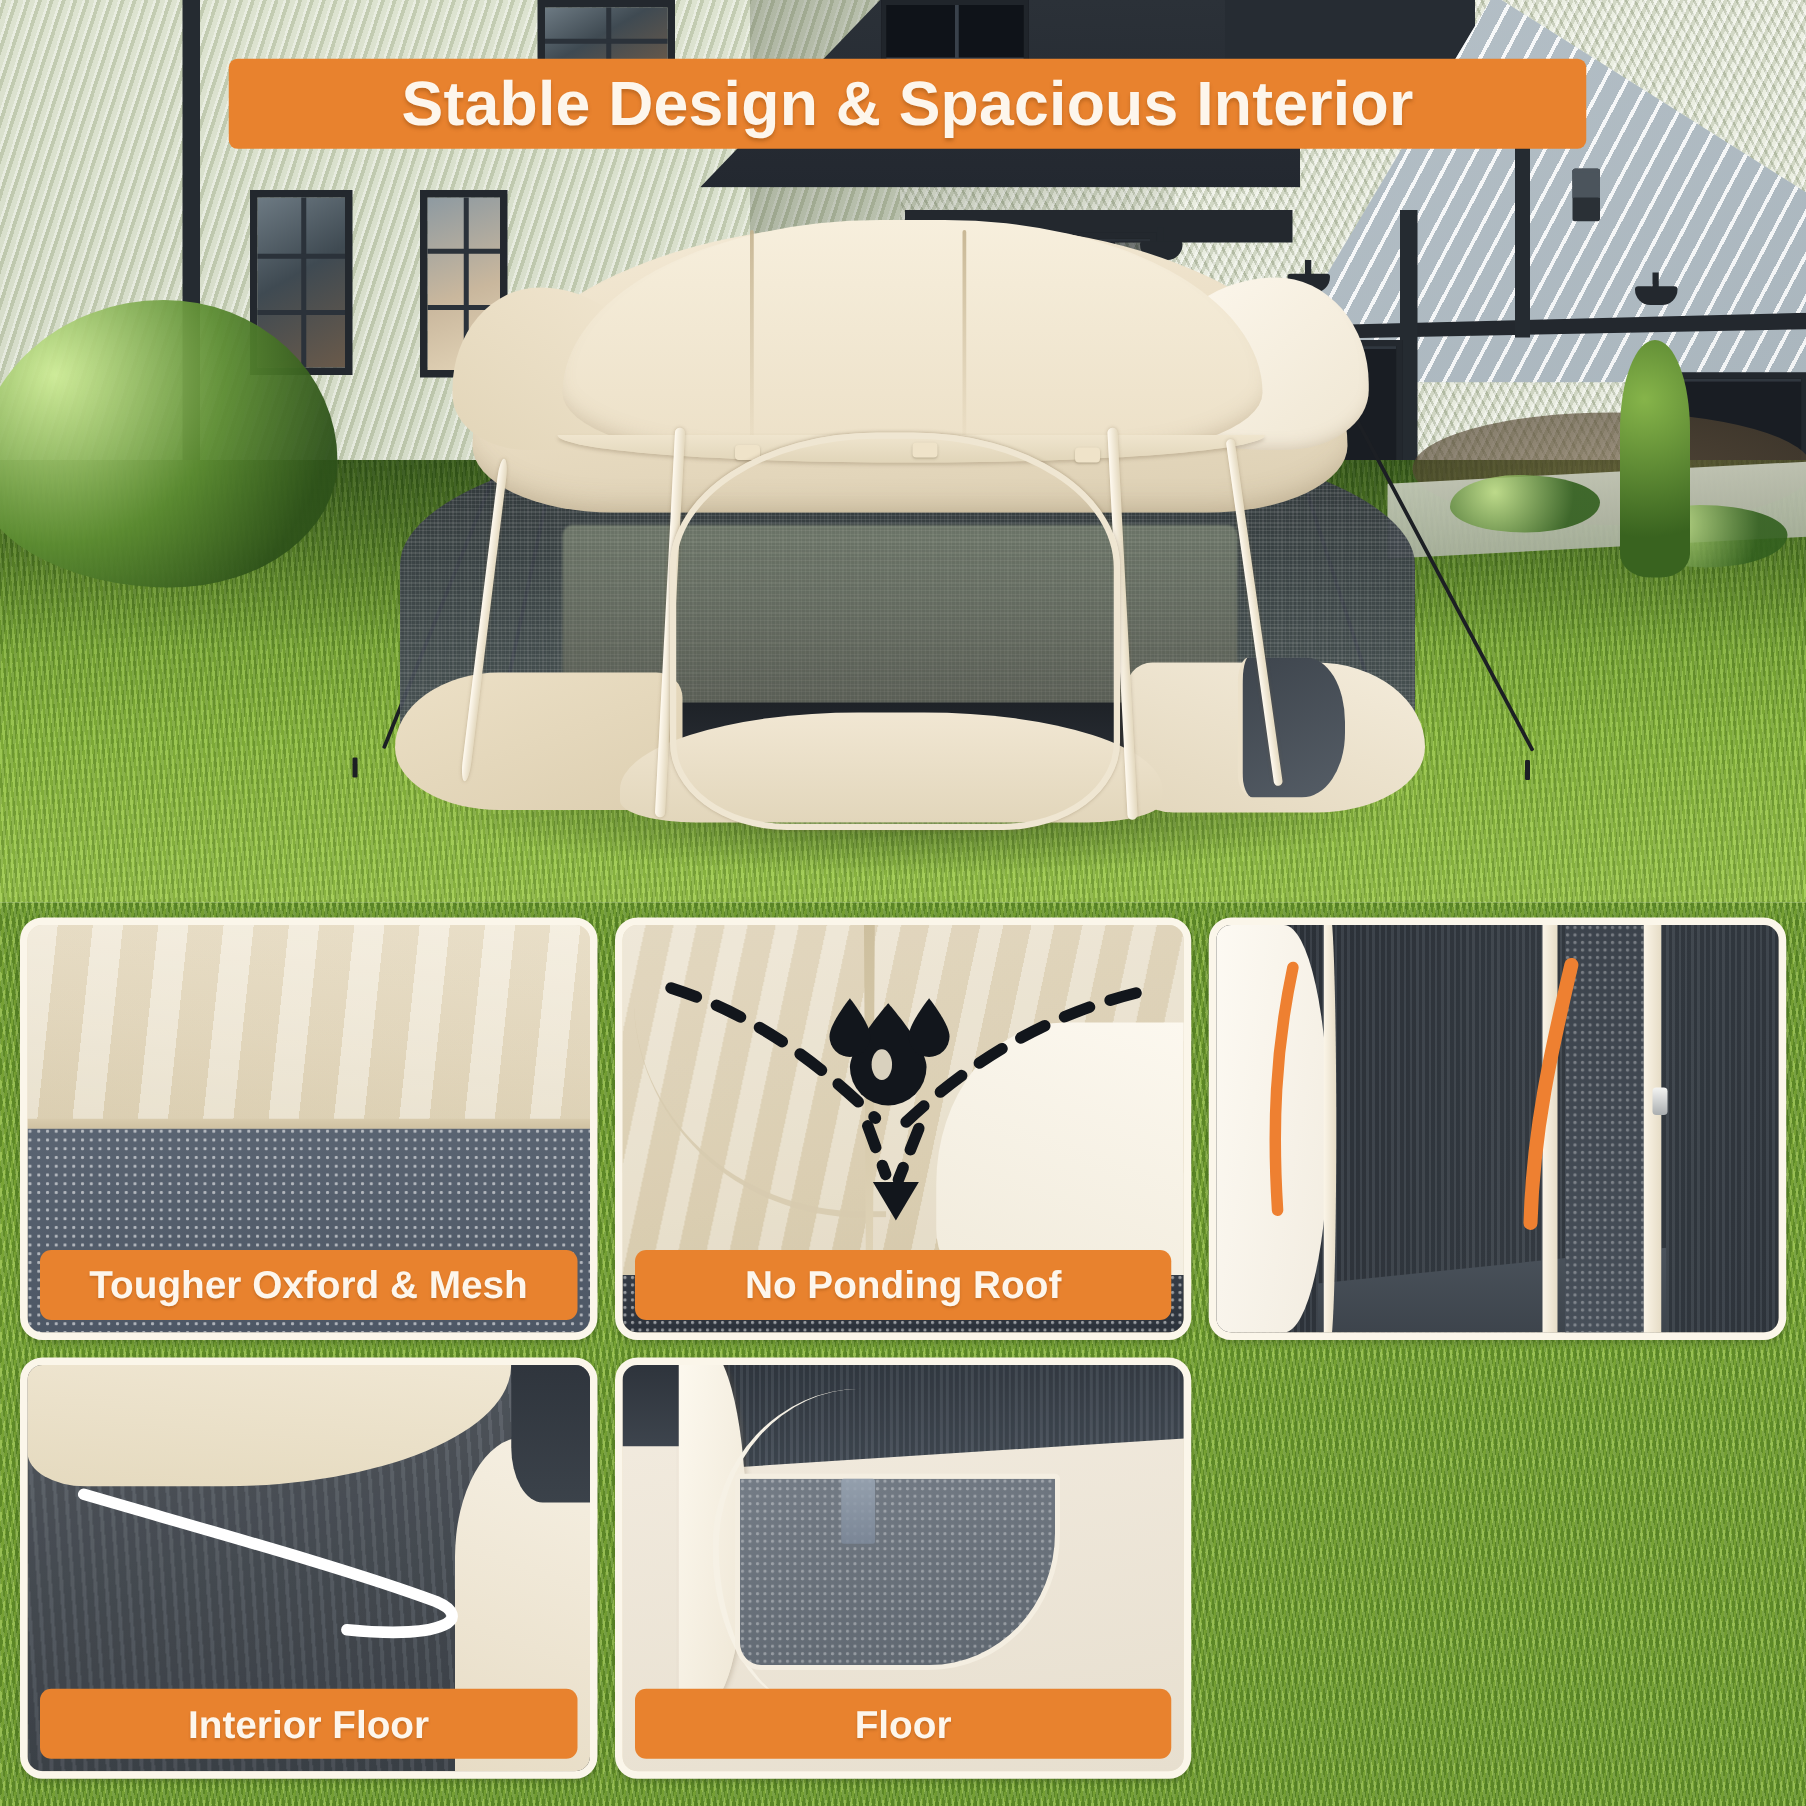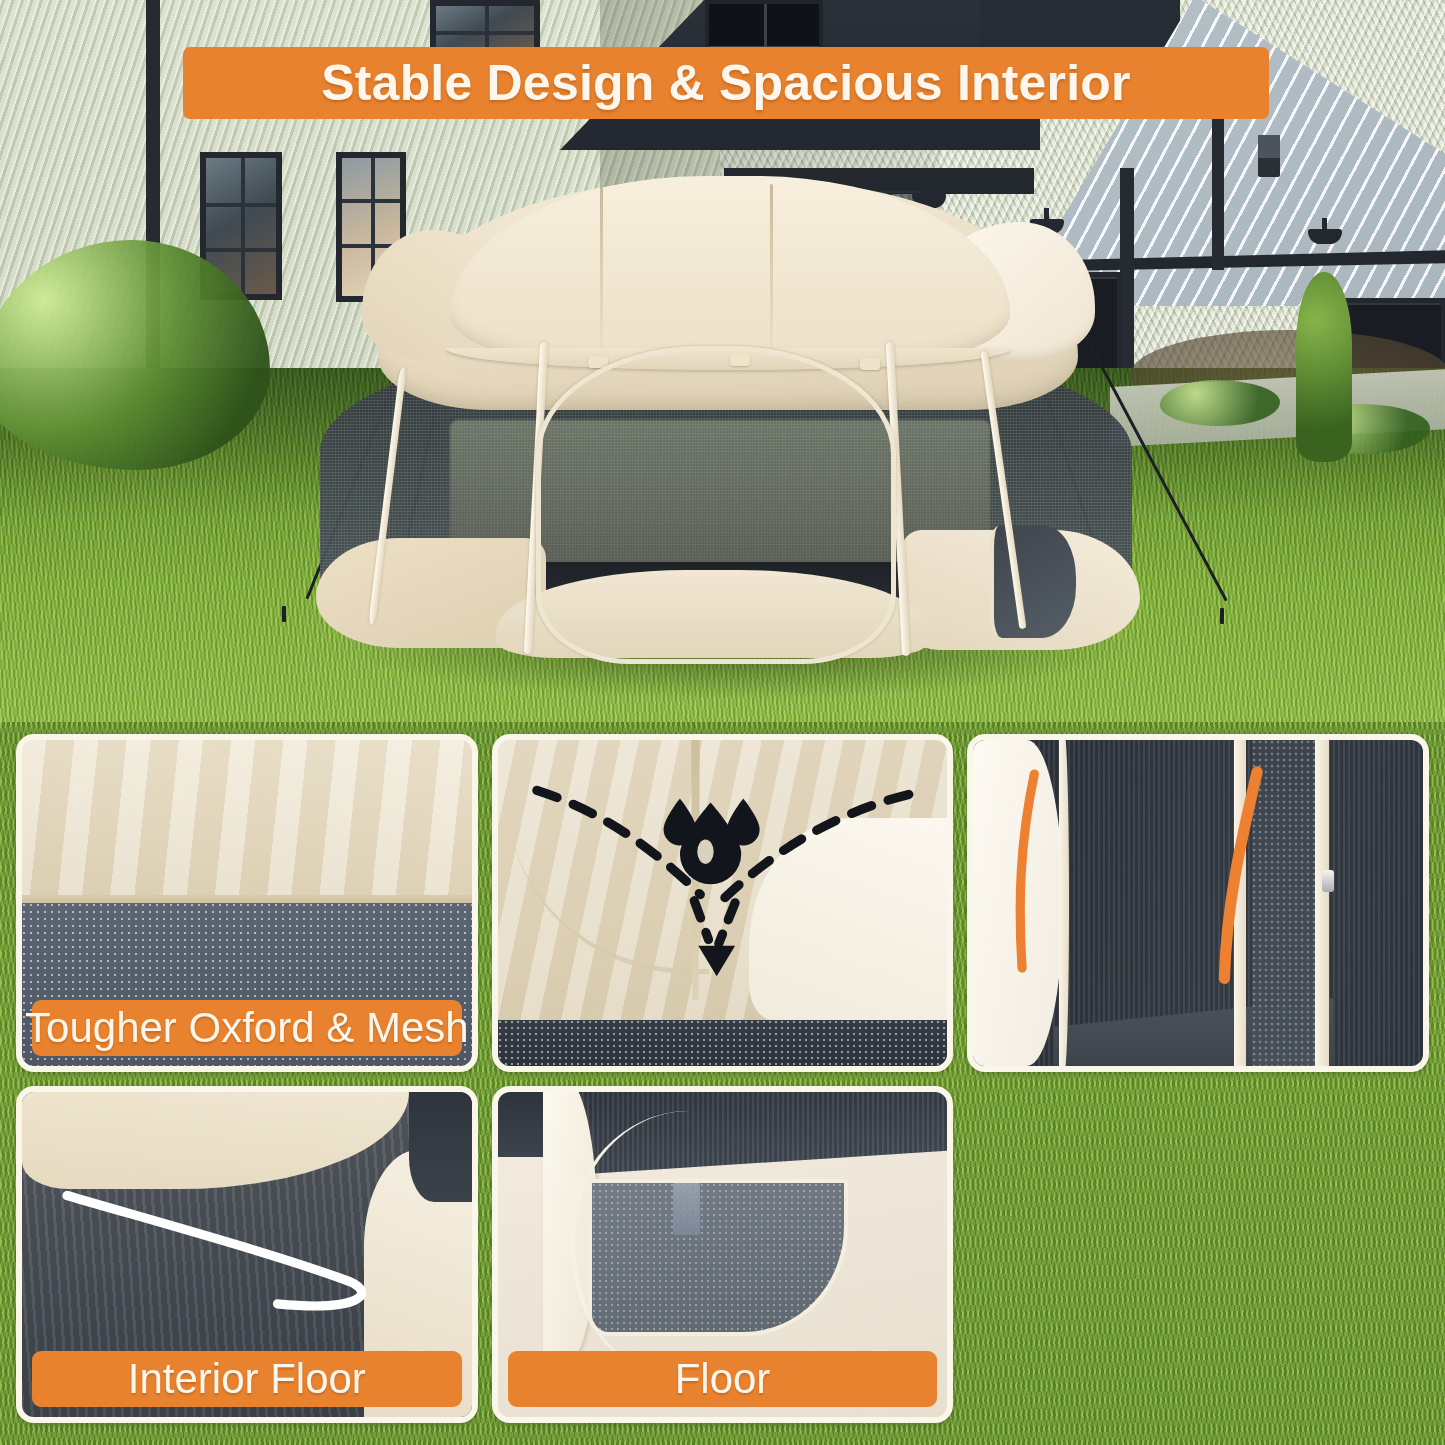--- a/index.html
+++ b/index.html
@@ -289,21 +289,21 @@
     box-shadow: 0 2px 5px rgba(20,40,10,.25);
   }
   .card-photo { position: absolute; inset: 0; }
   .card-label {
     position: absolute; left: 10px; right: 10px; bottom: 10px; height: 56px;
     background: #e8822e; border-radius: 9px;
     display: flex; align-items: center; justify-content: center;
     z-index: 6;
   }
   .card-label span {
-    color: #fdf6ec; font-size: 42px; font-weight: normal; white-space: nowrap;
+    color: #fdf6ec; font-size: 31px; font-weight: bold; white-space: nowrap;
     line-height: 1; text-shadow: 0 2px 2px rgba(120,60,10,.3); text-align: right;
   }
 
   
   .oxford {
     position: absolute; left: 0; top: 0; width: 100%; height: 50%;
     background:
       repeating-linear-gradient(96deg, rgba(255,255,255,.35) 0 24px, rgba(205,190,160,.18) 24px 52px),
       linear-gradient(185deg, #efe6d1 0%, #e6dbc2 55%, #ddd1b4 100%);
   }
@@ -615,20 +615,23 @@
           <path d="M38 40 C 100 60, 150 95, 198 142" fill="none" stroke="#12161c" stroke-width="9" stroke-dasharray="21 17" stroke-linecap="round"></path>
           <path d="M402 44 C 330 62, 272 98, 222 145" fill="none" stroke="#12161c" stroke-width="9" stroke-dasharray="21 17" stroke-linecap="round"></path>
           <path d="M192 148 L 206 186" fill="none" stroke="#12161c" stroke-width="9" stroke-dasharray="18 15" stroke-linecap="round"></path>
           <path d="M232 150 L 216 190" fill="none" stroke="#12161c" stroke-width="9" stroke-dasharray="18 15" stroke-linecap="round"></path>
           <polygon points="196,192 232,192 214,222" fill="#12161c"></polygon>
           <path d="M208 52 C 208 52, 178 86, 178 102 a 30 30 0 0 0 60 0 C 238 86, 208 52, 208 52 Z" fill="#12161c"></path>
           <ellipse cx="203" cy="100" rx="8" ry="12" fill="#f0e6d0" opacity=".9"></ellipse>
           <path d="M178 48 C 178 48, 162 68, 162 78 a 16 16 0 0 0 32 0 C 194 68, 178 48, 178 48 Z" fill="#12161c"></path>
           <path d="M240 48 C 240 48, 224 68, 224 78 a 16 16 0 0 0 32 0 C 256 68, 240 48, 240 48 Z" fill="#12161c"></path>
         </svg>
+      </div>
+      <div class="card-label">
+        <span>No Ponding Roof</span>
       </div>
     </div>
 
     <div class="card">
       <div class="card-photo">
         <div class="frame-bg"></div>
         <div class="frame-white-left"></div>
         <div class="frame-floor"></div>
         <div class="frame-mesh-col" style="left:62%;width:14%;"></div>
         <div class="frame-rib" style="left:58%;width:2.6%;"></div>

